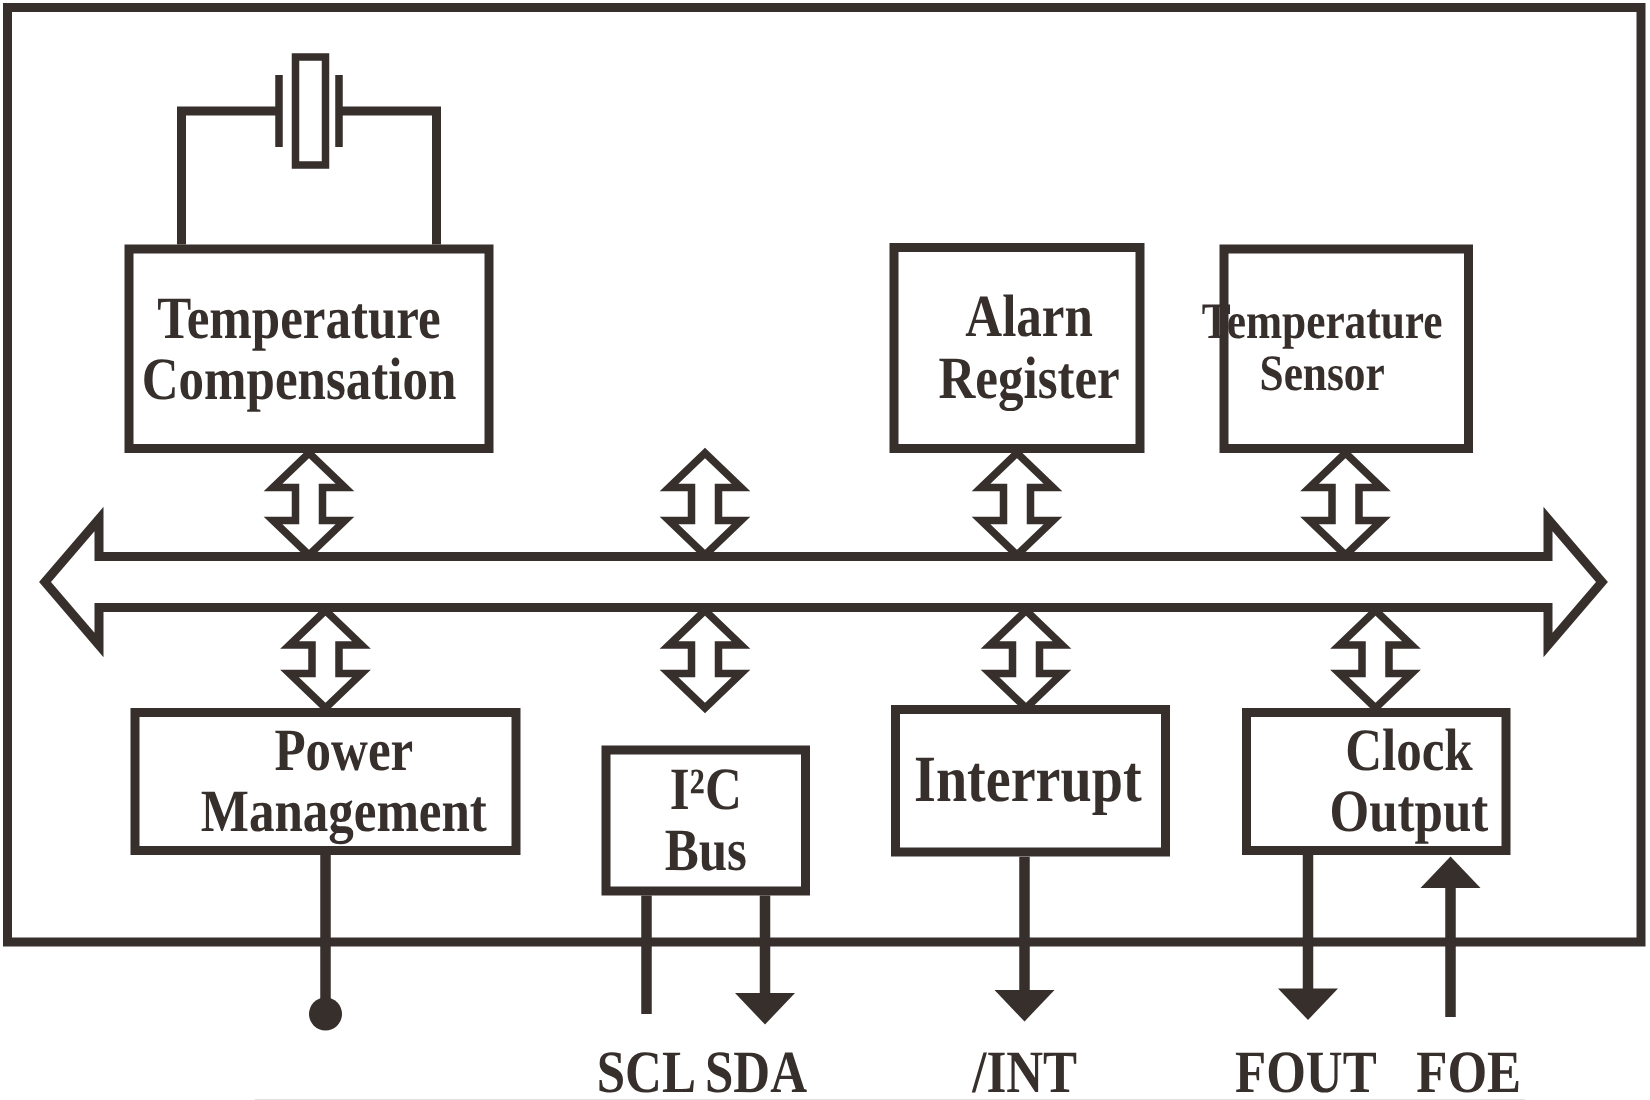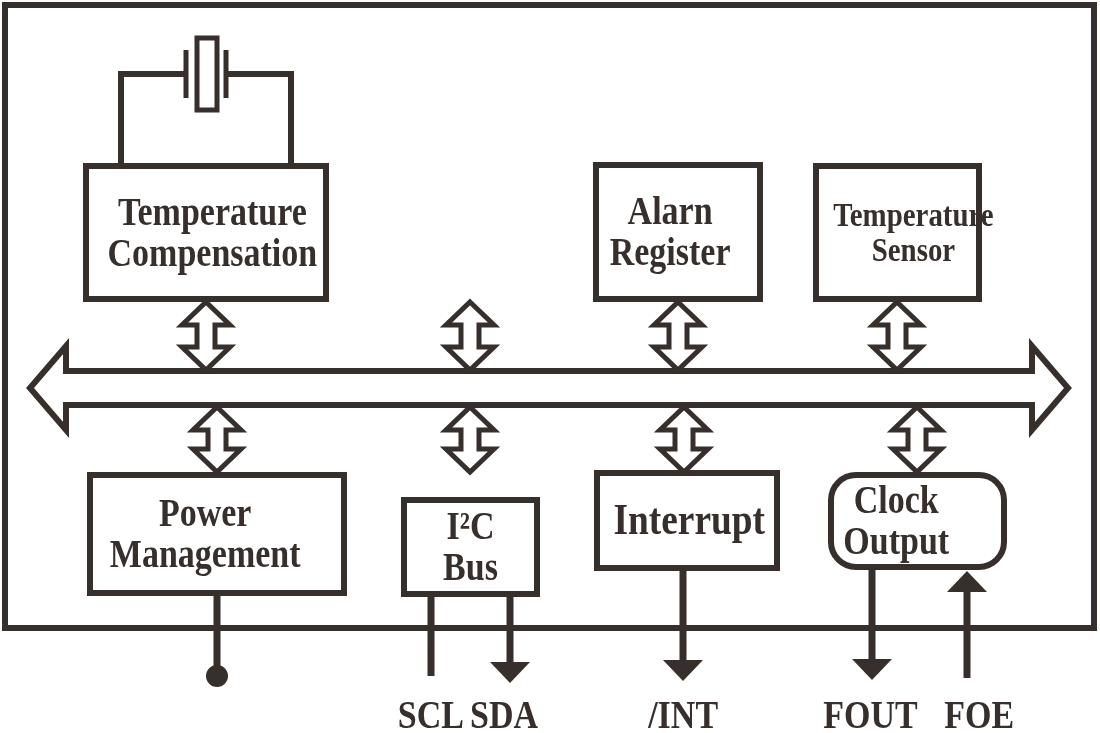--- a/index.html
+++ b/index.html
@@ -8,37 +8,37 @@
   #stage {
     position: relative; width: 1100px; height: 733px;
     background: var(--paper); overflow: hidden;
   }
   #wires { position: absolute; left: 0; top: 0; width: 1100px; height: 733px; }
   .ink-stroke { stroke: var(--ink); fill: none; }
   .ink-fill   { fill: var(--ink); stroke: none; }
   .hollow     { stroke: var(--ink); fill: var(--paper); }
   .block {
     position: absolute; border: 6px solid var(--ink); background: var(--paper);
-    display: flex; align-items: center; justify-content: flex-start;
+    display: flex; align-items: center; justify-content: flex-end;
   }
   .block .lbl {
     display: inline-block; font-weight: bold; font-size: 40px; line-height: 1.02;
     color: var(--ink); text-align: center; white-space: pre-wrap;
     transform: scaleX(0.85); letter-spacing: 0;
   }
   .b-tc { left: 83px;  top: 163px; width: 246px; height: 139px; }
   .b-rtc{ left: 401px; top: 163px; width: 141px; height: 140px; }
   .b-al { left: 593px; top: 162px; width: 170px; height: 140px; }
   .b-ts { left: 813px; top: 163px; width: 169px; height: 139px; }
   .b-ts .lbl { font-size: 34px; }
-  .b-pm { left: 87px;  top: 472px; width: 260px; height: 124px;  }
+  .b-pm { left: 87px;  top: 472px; width: 260px; height: 98px;  }
   .b-i2c{ left: 401px; top: 497px; width: 139px; height: 100px; }
   .b-int{ left: 594px; top: 470px; width: 186px; height: 101px; }
   .b-int .lbl { font-size: 44px; }
-  .b-co { left: 828px; top: 472px; width: 179px; height: 98px; border-radius: 28px;  }
+  .b-co { left: 828px; top: 472px; width: 179px; height: 98px;  }
   .pin-label {
     position: absolute; top: 698px; height: 34px; width: 110px;
     display: flex; align-items: center; justify-content: center;
   }
   .pin-label .lbl {
     display: inline-block; font-weight: bold; font-size: 40px; line-height: 1;
     color: var(--ink); white-space: pre-wrap; transform: scaleX(0.85);
   }
   .p-vdd { left: 162px; }
   .p-scl { left: 376px; }

